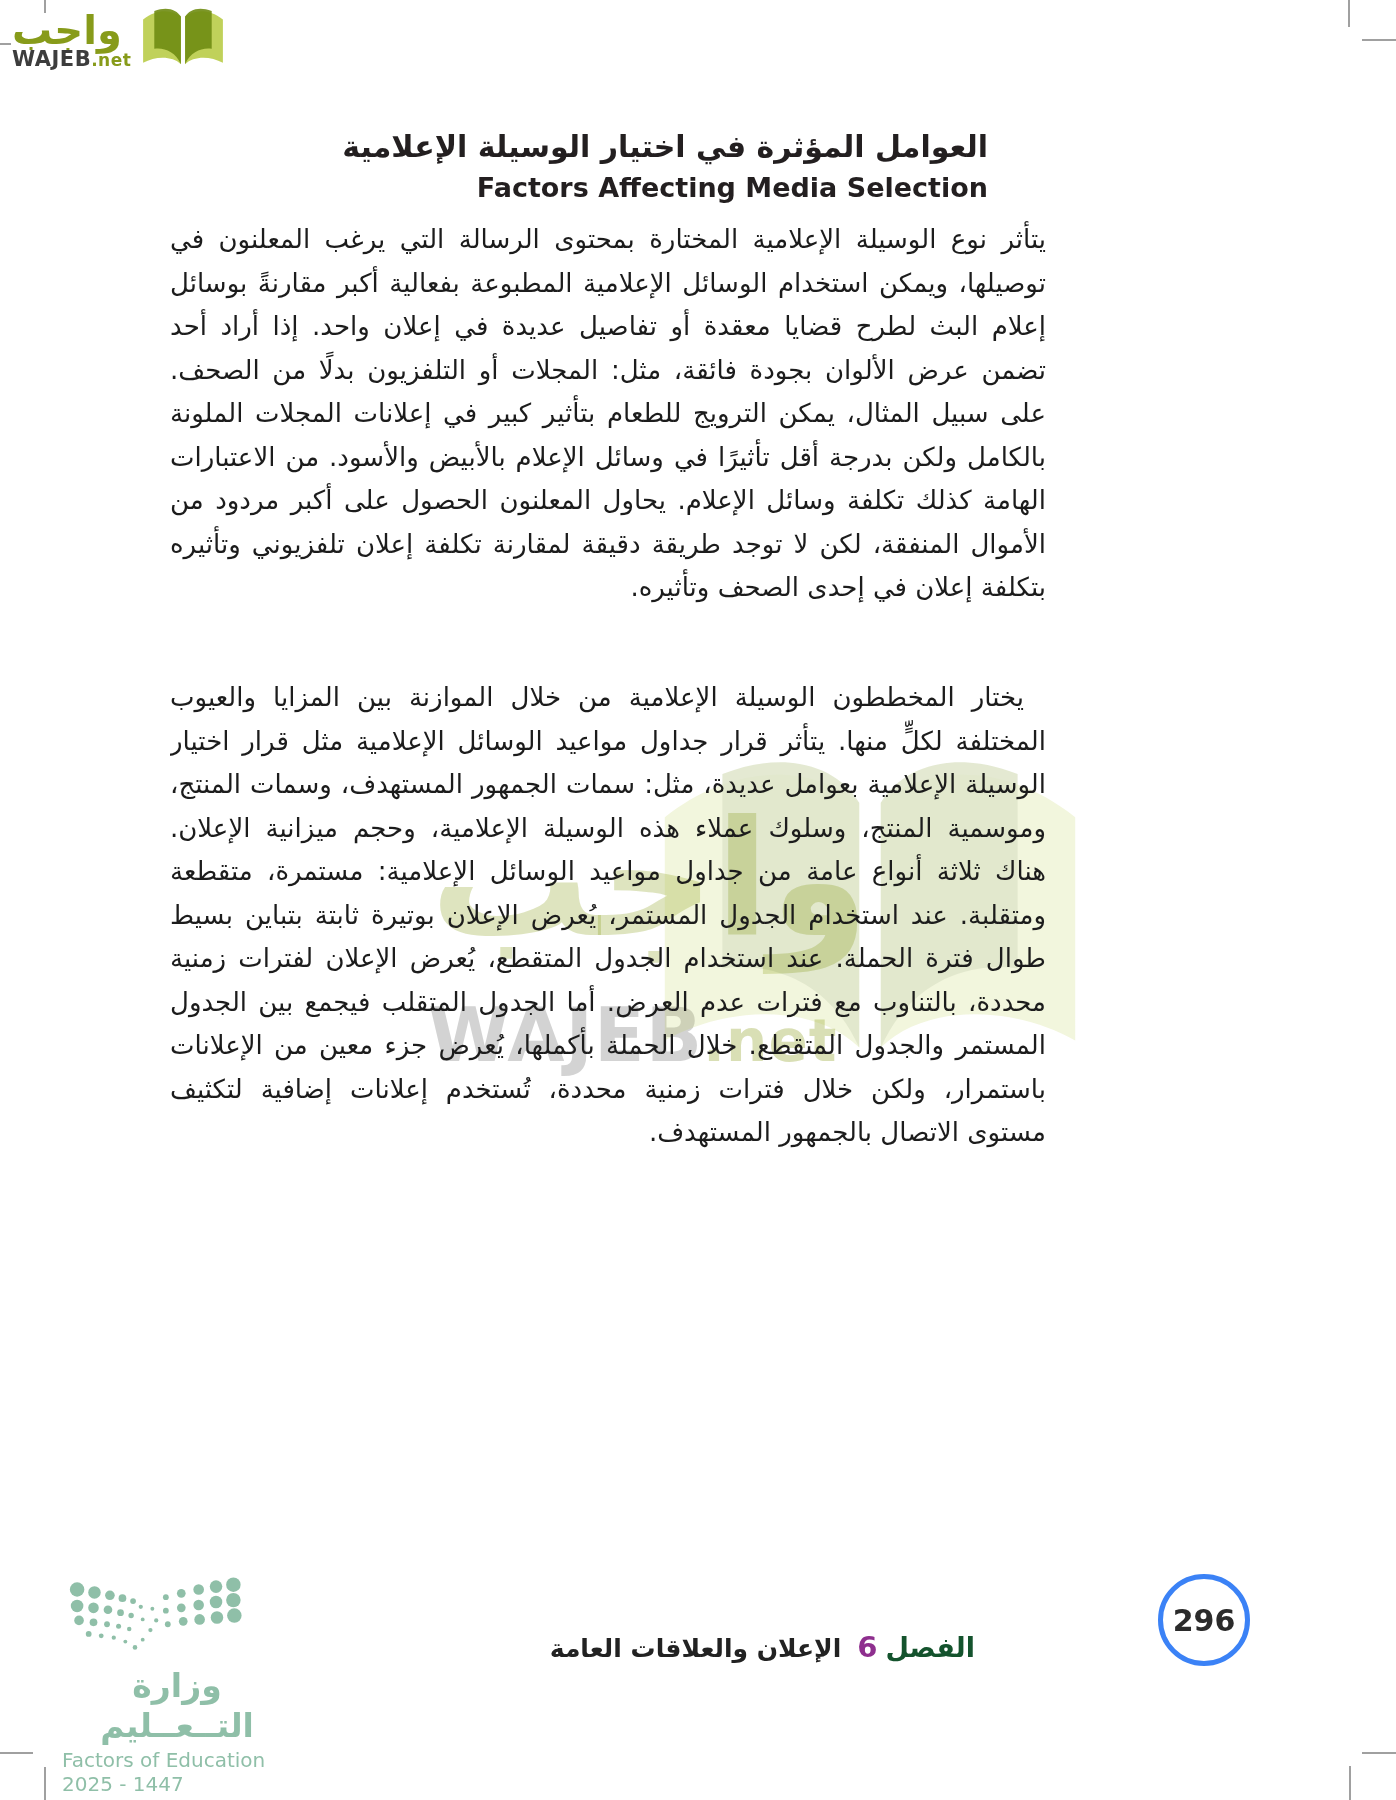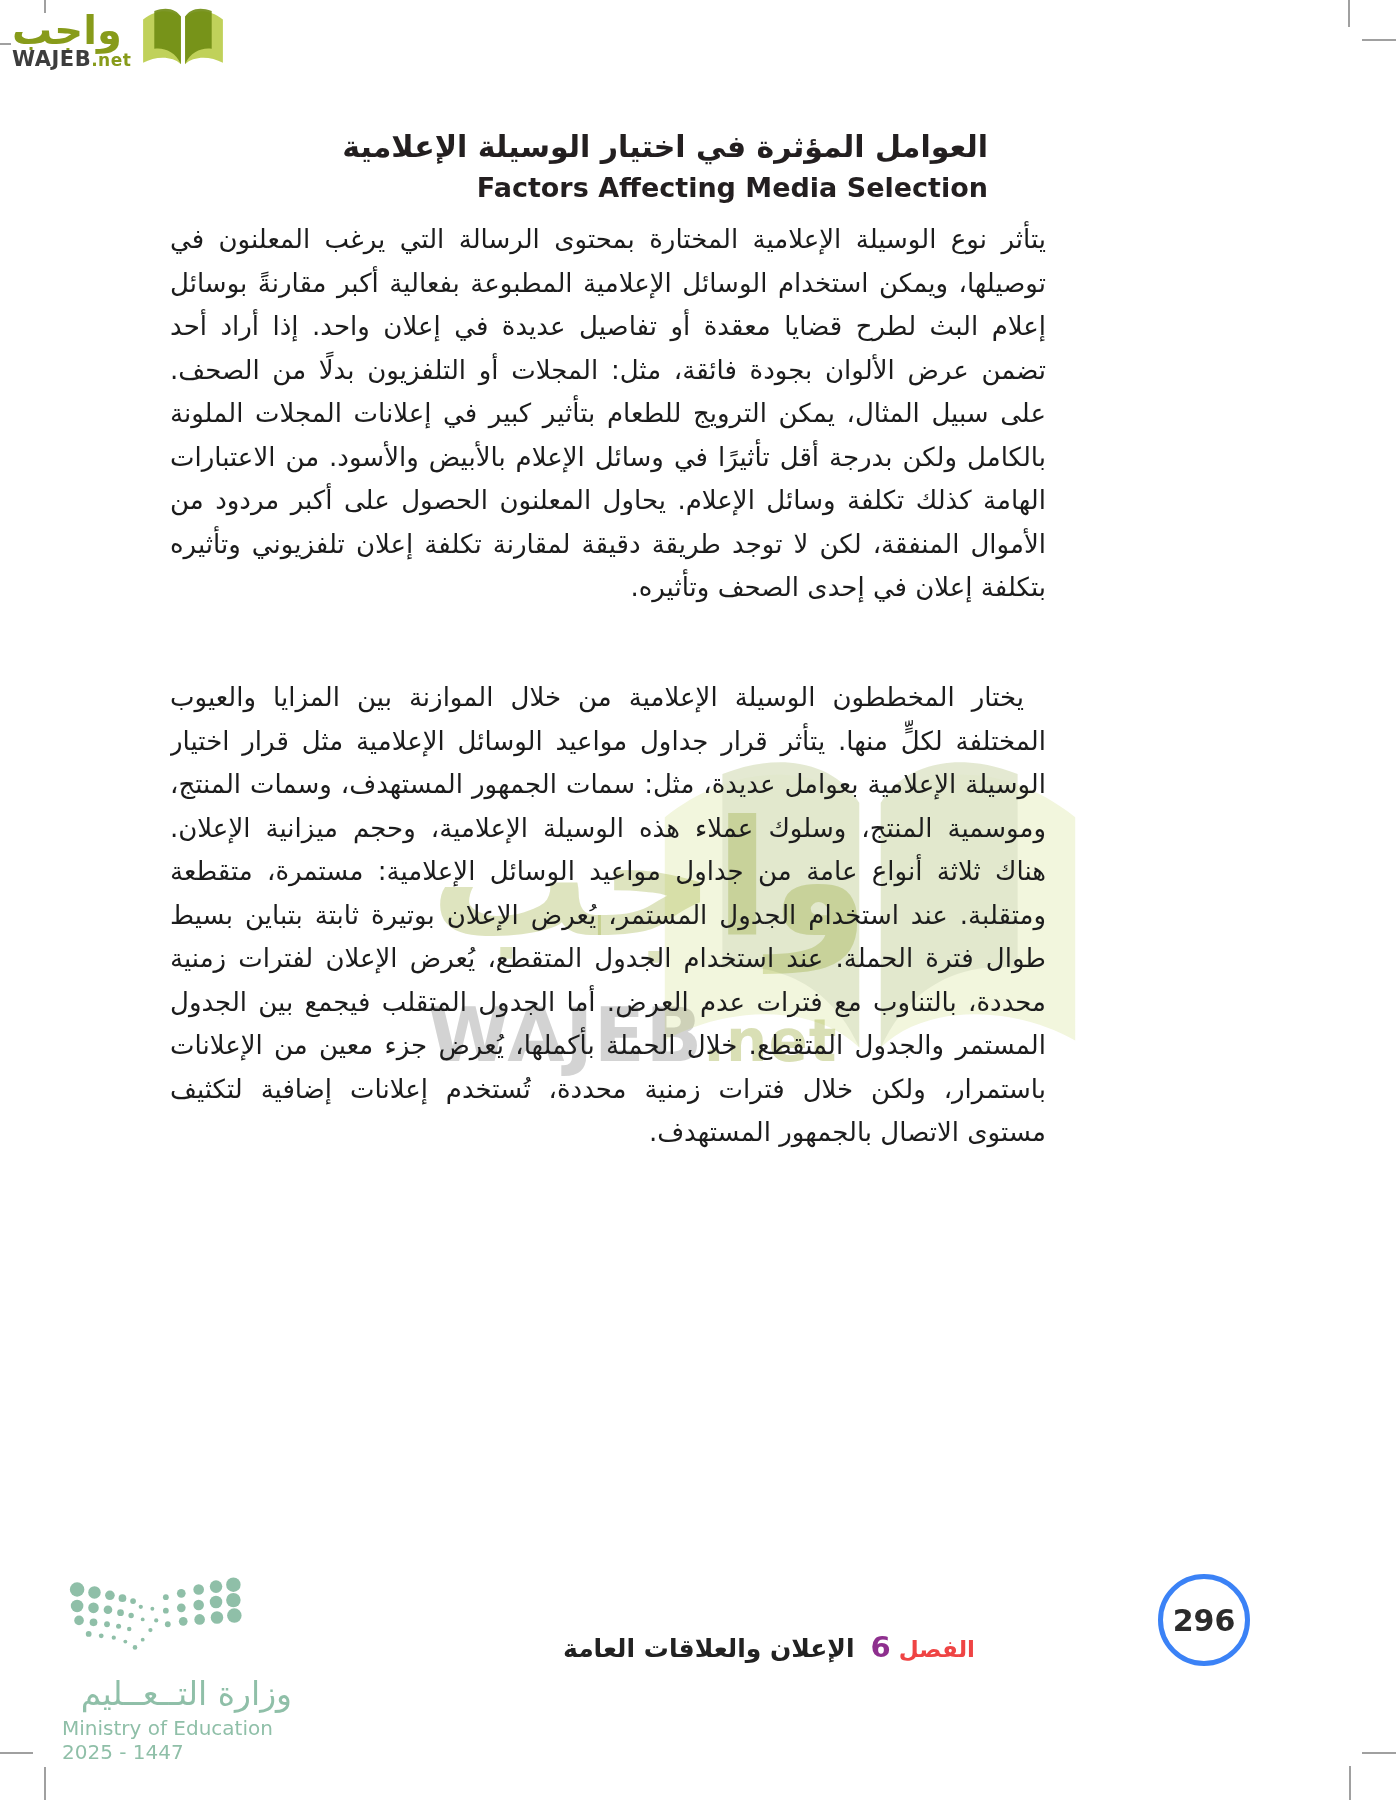--- a/index.html
+++ b/index.html
@@ -41,33 +41,33 @@
   .wm-ar{position:absolute;left:10px;top:70px;font-size:160px;font-weight:bold;color:rgba(137,157,26,0.28);line-height:160px;}
   .wm-latin{position:absolute;left:8px;top:262px;font-size:74px;font-weight:bold;color:rgba(110,110,110,0.30);letter-spacing:1px;}
   .wm-latin .tld{color:rgba(137,157,26,0.32);font-size:58px;}
   .wm-book{position:absolute;left:215px;top:8px;opacity:0.22;}
   
   .chapter-footer{
     position:absolute;right:421px;top:1608px;
     direction:rtl;display:flex;align-items:baseline;
     font-weight:bold;
   }
-  .chapter-label{color:#ef4444;font-size:23px;}
+  .chapter-label{color:#14532d;font-size:27px;}
   .chapter-number{color:#8e2f8e;font-size:29px;margin-right:8px;}
   .chapter-title{color:#222222;font-size:25px;margin-right:16px;line-height:34px;margin-top:24px;}
   .page-badge{
     position:absolute;left:1158px;top:1574px;width:82px;height:82px;
     border:5px solid #3b82f6;border-radius:50%;
     display:flex;align-items:center;justify-content:center;background:#fff;
   }
   .page-number{font-size:30px;font-weight:bold;color:#2b2b2b;}
   
   .ministry{position:absolute;left:62px;top:1576px;width:230px;color:#8fbfa8;}
   .ministry-dots{display:block;}
-  .ministry-ar{direction:rtl;font-size:33px;font-weight:normal;line-height:40px;margin-top:16px;text-align:right;}
+  .ministry-ar{direction:rtl;font-size:33px;font-weight:bold;line-height:40px;margin-top:8px;text-align:center;}
   .ministry-en{font-size:20px;line-height:24px;margin-top:2px;}
   .ministry-years{font-size:20px;line-height:24px;}
 </style>
 </head>
 <body>
 
 <div class="page">
 
   <div class="crop" style="left:44px;top:0;width:2px;height:13px"></div>
   <div class="crop" style="left:0;top:43px;width:11px;height:2px"></div>
@@ -181,17 +181,17 @@
         <circle cx="138" cy="30" r="5.5"></circle>
         <circle cx="139" cy="45" r="5.5"></circle>
       <circle cx="156" cy="11" r="6.5"></circle>
         <circle cx="156" cy="27" r="6.5"></circle>
         <circle cx="157" cy="43" r="6.5"></circle>
       <circle cx="174" cy="9" r="7.5"></circle>
         <circle cx="174" cy="25" r="7.5"></circle>
         <circle cx="175" cy="41" r="7.5"></circle>
     </svg>
     <div class="ministry-ar">وزارة التــعــليم</div>
-    <div class="ministry-en">Ministry of Education</div>
+    <div class="ministry-en">Factors of Education</div>
     <div class="ministry-years">2025 - 1447</div>
   </div>
 
 </div>
 
 </body></html>

